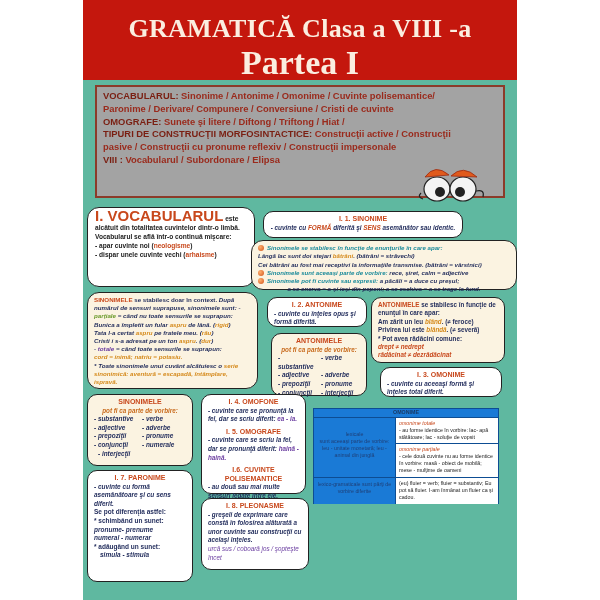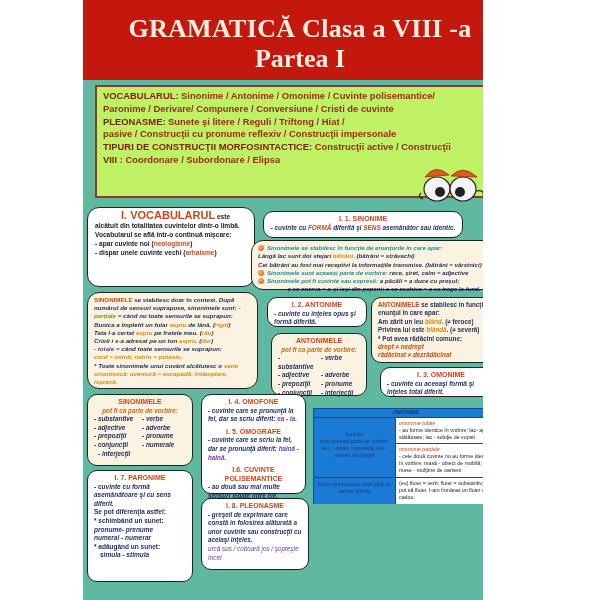--- a/index.html
+++ b/index.html
@@ -1,36 +1,36 @@
 <!DOCTYPE html>
 <html><head>
 <meta charset="utf-8">
 <style>
   * { box-sizing: border-box; margin: 0; padding: 0; }
   html, body { width: 600px; height: 600px; background: #ffffff; overflow: hidden; }
   body { position: relative; font-family: "Liberation Sans", sans-serif; }
-  .poster { position: absolute; left: 83px; top: 0; width: 400px; height: 600px; background: #5fb8a0; overflow: hidden; text-decoration: underline; }
+  .poster { position: absolute; left: 83px; top: 0; width: 434px; height: 600px; background: #5fb8a0; overflow: hidden; text-decoration: underline; }
   .header { position: absolute; left: 0; top: 0; width: 434px; height: 80px; background: #c4170d; text-align: center; color: #fbeee0; font-family: "Liberation Serif", serif; font-weight: bold; }
   .header .t1 { position: absolute; left: 0; right: 0; top: 14px; font-size: 26px; letter-spacing: 0.3px; }
-  .header .t2 { position: absolute; left: 0; right: 0; top: 44px; font-size: 26px; }
-  .topics { position: absolute; left: 12px; top: 85px; width: 410px; height: 113px; background: #bef264; border: 2px solid #8c3b2a; padding: 3px 6px; font-size: 9.4px; font-weight: bold; color: #9a2a1c; line-height: 12.8px; }
+  .header .t2 { position: absolute; left: 0; right: 0; top: 44px; font-size: 34px; }
+  .topics { position: absolute; left: 12px; top: 85px; width: 410px; height: 113px; background: #a3a3a3; border: 2px solid #8c3b2a; padding: 3px 6px; font-size: 9.4px; font-weight: bold; color: #9a2a1c; line-height: 12.8px; }
   .topics .h { color: #7a1f12; }
   .topics .ind { padding-left: 52px; }
   .mascot { position: absolute; left: 330px; top: 163px; width: 80px; height: 42px; }
   .box { position: absolute; background: #ffffff; border: 1.5px solid #222; border-radius: 10px; font-size: 6.4px; line-height: 8.6px; color: #1f2a5a; font-weight: bold; font-style: italic; padding: 3px 6px; }
   .box.cream { background: #fbf3e1; }
   .title-red { color: #c8481c; font-style: normal; font-weight: bold; text-align: center; display: block; font-size: 7px; }
   .red { color: #c8481c; }
   .orange { color: #d58a1c; }
   .green { color: #6a9a2a; }
   .purple { color: #6a3da0; }
   .teal { color: #1a8a9a; }
   .normal { font-style: normal; }
   .vocab { left: 4px; top: 207px; width: 168px; height: 80px; font-style: normal; font-size: 6.6px; line-height: 9px; color: #222; border-radius: 12px; padding: 3px 7px; }
-  .vocab .big { color: #c8481c; font-size: 11px; font-weight: bold; margin-left: 26px; }
+  .vocab .big { color: #c8481c; font-size: 15px; font-weight: bold; }
   .sin-title { left: 180px; top: 211px; width: 200px; height: 27px; text-align: center; }
   .sin-bullets { left: 168px; top: 240px; width: 266px; height: 50px; font-size: 6.1px; line-height: 8.3px; border-radius: 12px; }
   .dot { display: inline-block; width: 6px; height: 6px; border-radius: 50%; background: radial-gradient(circle at 35% 35%, #ffb070, #d2541a); margin-right: 3px; vertical-align: -1px; }
   .sin-ctx { left: 4px; top: 292px; width: 171px; height: 97px; font-size: 6.2px; line-height: 8.2px; border-radius: 12px; }
   .ant-title { left: 184px; top: 297px; width: 100px; height: 30px; }
   .ant-pos { left: 188px; top: 333px; width: 96px; height: 63px; }
   .ant-ctx { left: 288px; top: 297px; width: 134px; height: 66px; font-size: 6.3px; line-height: 8.4px; }
   .omon { left: 297px; top: 367px; width: 122px; height: 30px; }
   .sin-pos { left: 4px; top: 394px; width: 106px; height: 72px; }
   .omof { left: 118px; top: 394px; width: 105px; height: 100px; font-size: 6.3px; }
@@ -52,24 +52,24 @@
 <div class="poster">
 
   <div class="header">
     <div class="t1">GRAMATICĂ   Clasa a VIII -a</div>
     <div class="t2">Partea I</div>
   </div>
 
   <div class="topics">
     <div><span class="h">VOCABULARUL:</span><span> Sinonime / Antonime / Omonime / Cuvinte polisemantice/</span></div>
     <div>Paronime / Derivare/ Compunere / Conversiune / Cristi de cuvinte</div>
-    <div><span class="h">PLEONASME:</span><span> Sunete şi litere / Reguli / Triftong / Hiat /</span></div>
+    <div><span class="h">OMOGRAFE:</span><span> Sunete şi litere / Diftong / Triftong / Hiat /</span></div>
+    <div><span class="h">TIPURI DE CONSTRUCŢII MORFOSINTACTICE:</span><span>  Construcţii active / Construcţii</span></div>
     <div>pasive / Construcţii cu pronume reflexiv / Construcţii impersonale</div>
-    <div><span class="h">TIPURI DE CONSTRUCŢII MORFOSINTACTICE:</span><span>  Construcţii active / Construcţii</span></div>
-    <div><span class="h">VIII :</span><span> Coordonare / Subordonare / Elipsa</span></div>
+    <div><span class="h">VIII :</span><span> Vocabularul / Subordonare / Elipsa</span></div>
   </div>
 
   <svg class="mascot" viewBox="0 0 80 42">
     <ellipse cx="24" cy="26" rx="13" ry="12" fill="#f4f4f4" stroke="#222" stroke-width="1.2"></ellipse>
     <ellipse cx="50" cy="26" rx="13" ry="12" fill="#f4f4f4" stroke="#222" stroke-width="1.2"></ellipse>
     <circle cx="27" cy="29" r="5" fill="#222"></circle>
     <circle cx="47" cy="29" r="5" fill="#222"></circle>
     <path d="M12 14 Q22 0 36 12 Z" fill="#e05a1c" stroke="#9a2a10" stroke-width="0.8"></path>
     <path d="M38 13 Q50 1 64 14 Z" fill="#e05a1c" stroke="#9a2a10" stroke-width="0.8"></path>
     <path d="M8 30 Q4 34 10 36 M63 28 Q72 26 70 34" stroke="#222" stroke-width="1.2" fill="none"></path>

